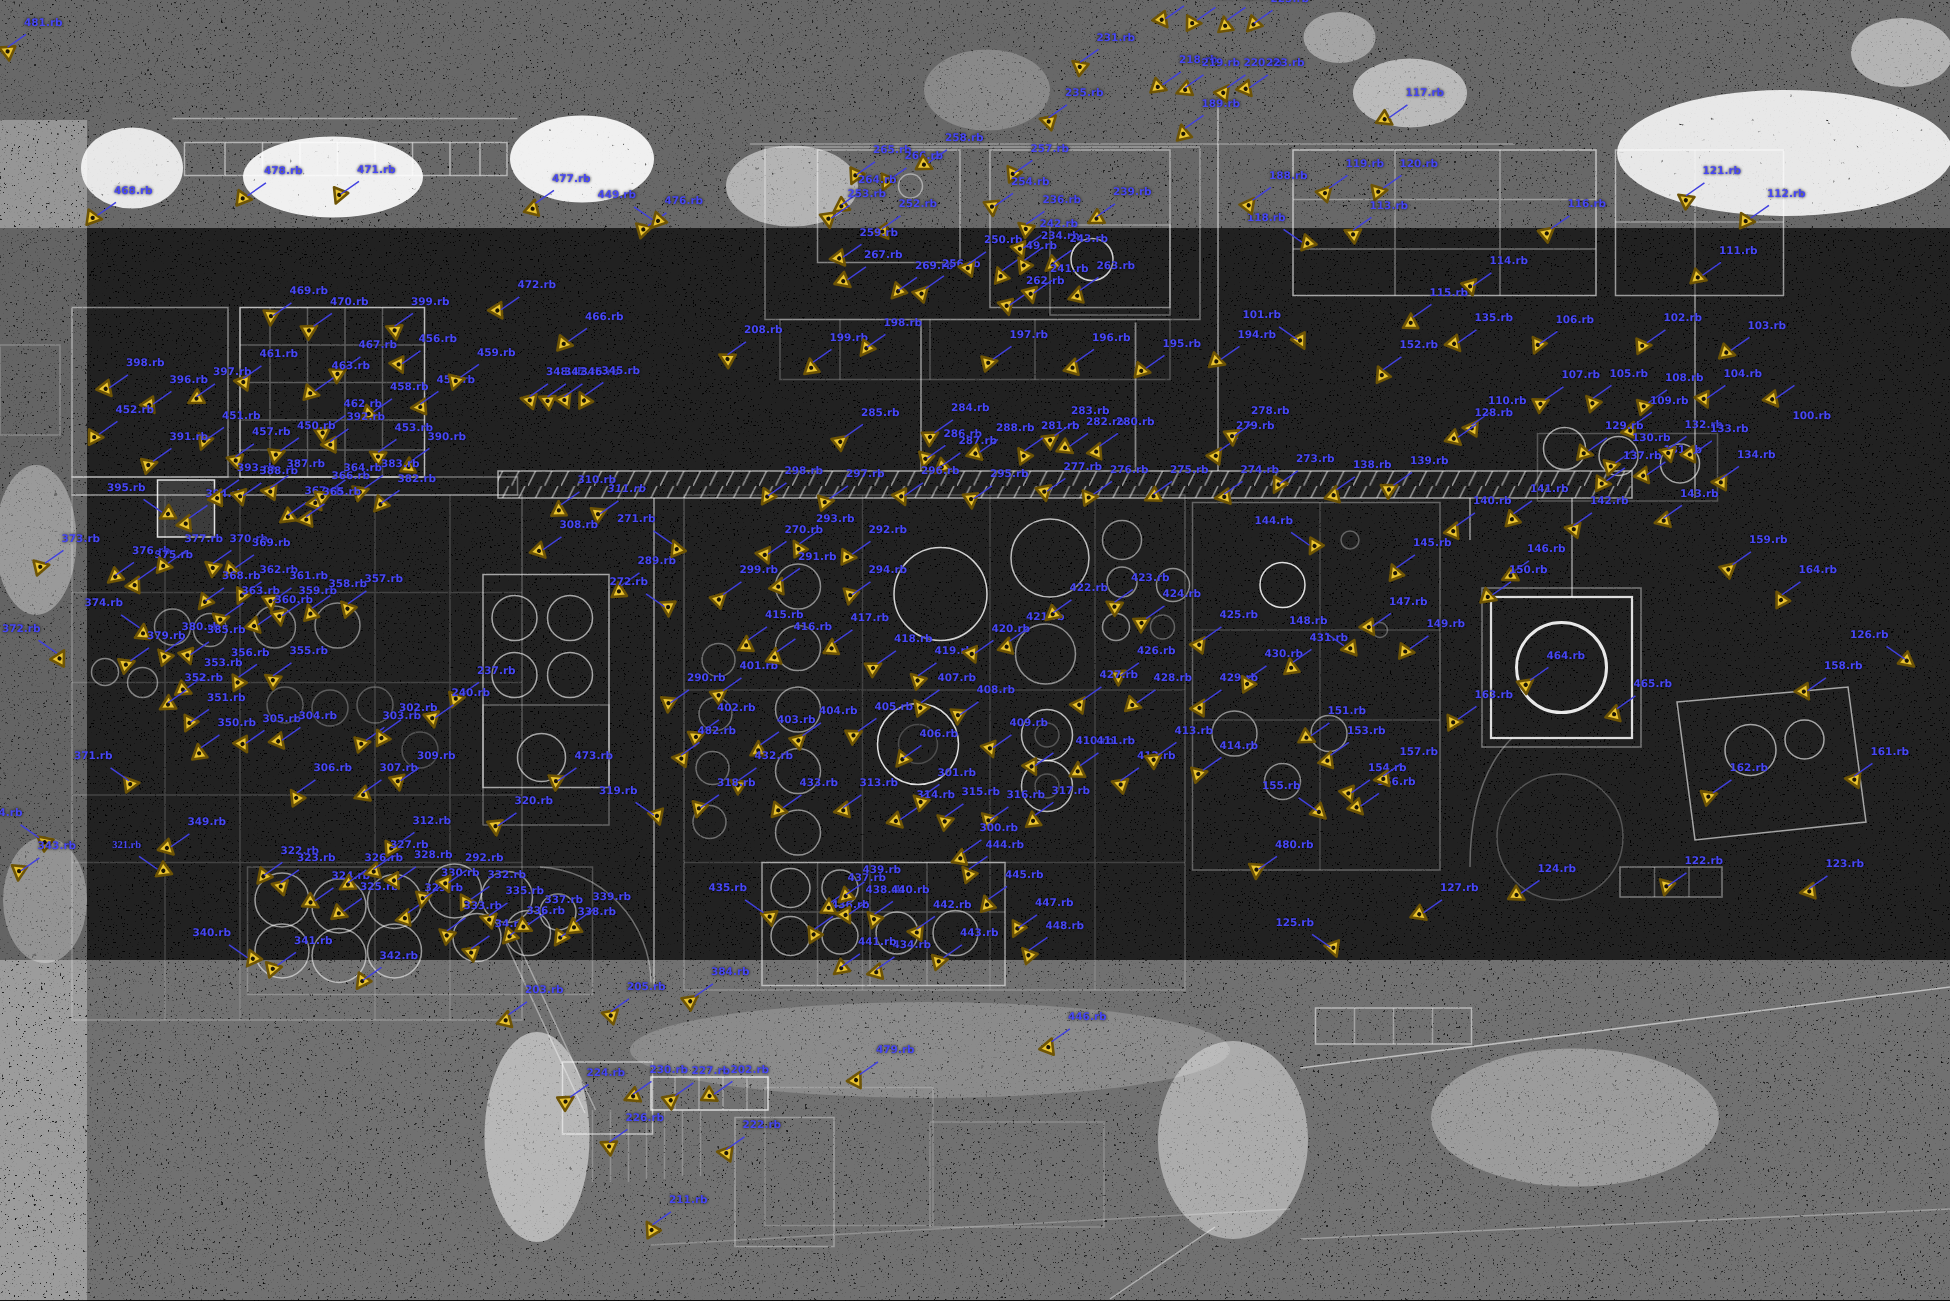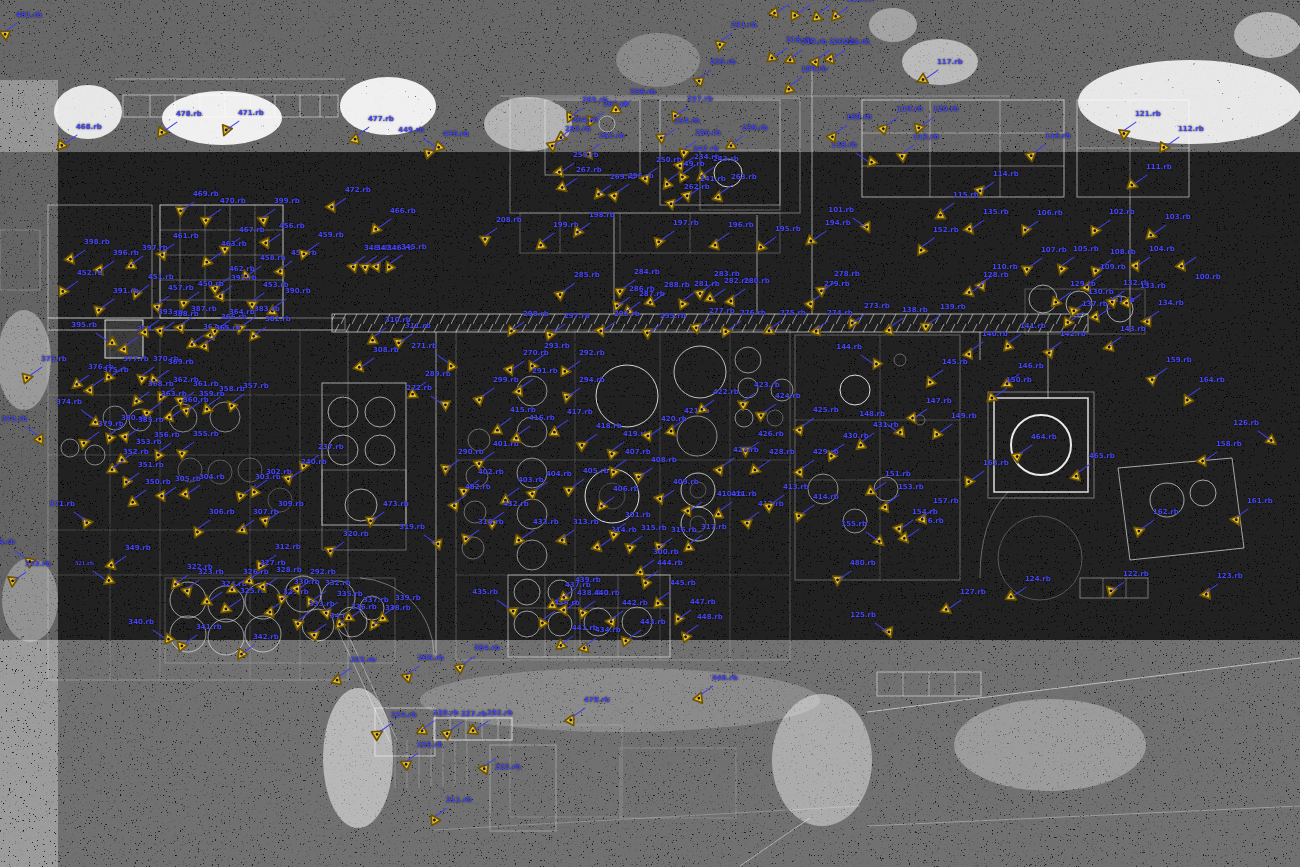--- a/index.html
+++ b/index.html
@@ -2722,21 +2722,21 @@
         </svg>
         <div class="lead" style="background: rgb(64, 64, 224); left: 9px; top: 5px; transform: rotate(-35deg);"></div>
         <span class="lbl" style="color: rgb(71, 71, 245); left: 20px; top: -15px;">226.rb</span>
       </div>
       <div class="mk" style="left: 475px; top: 761px;">
         <svg width="15" height="15" viewBox="0 0 14 14" style="transform: rotate(278deg);">
           <path d="M2.2,11.8 L11.8,11.8 L7,2.8 Z" fill="#eac42e" stroke="#6e5405" stroke-width="1.6" stroke-linejoin="round"></path>
           <circle cx="7" cy="8.6" r="1.3" fill="#1a1405"></circle>
         </svg>
         <div class="lead" style="background: rgb(64, 64, 224); left: 9px; top: 5px; transform: rotate(-35deg);"></div>
-        <span class="lbl" style="color: rgb(71, 71, 245); left: 20px; top: -15px; margin-top: 17px;">222.rb</span>
+        <span class="lbl" style="color: rgb(71, 71, 245); left: 20px; top: -15px;">222.rb</span>
       </div>
       <div class="mk" style="left: 426px; top: 811px;">
         <svg width="15" height="15" viewBox="0 0 14 14" style="transform: rotate(329deg);">
           <path d="M2.2,11.8 L11.8,11.8 L7,2.8 Z" fill="#eac42e" stroke="#6e5405" stroke-width="1.6" stroke-linejoin="round"></path>
           <circle cx="7" cy="8.6" r="1.3" fill="#1a1405"></circle>
         </svg>
         <div class="lead" style="background: rgb(64, 64, 224); left: 9px; top: 5px; transform: rotate(-35deg);"></div>
         <span class="lbl" style="color: rgb(71, 71, 245); left: 20px; top: -15px;">211.rb</span>
       </div>
       <div class="mk" style="left: 940px; top: 603px;">

